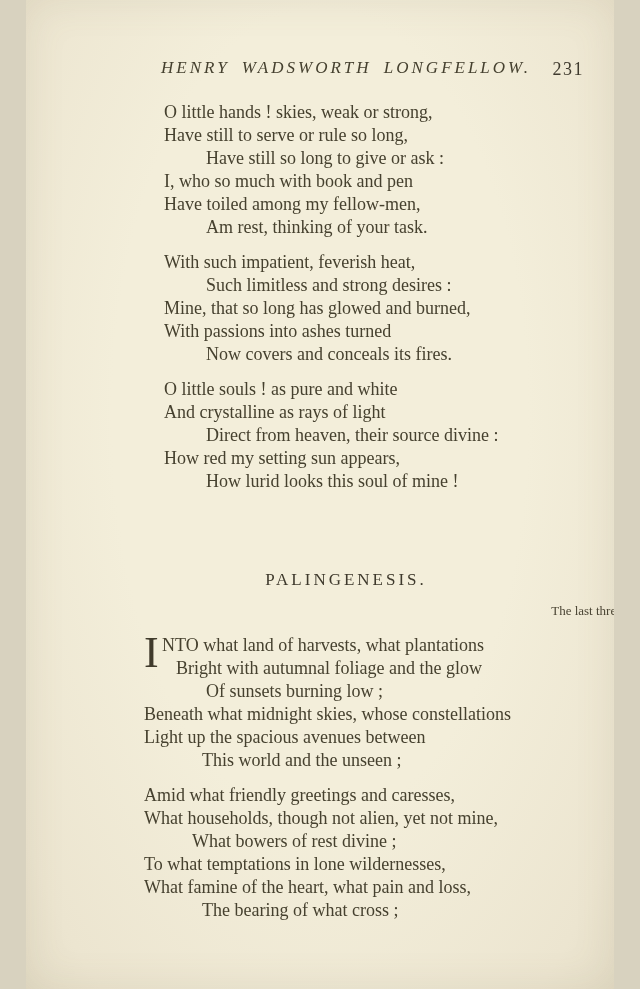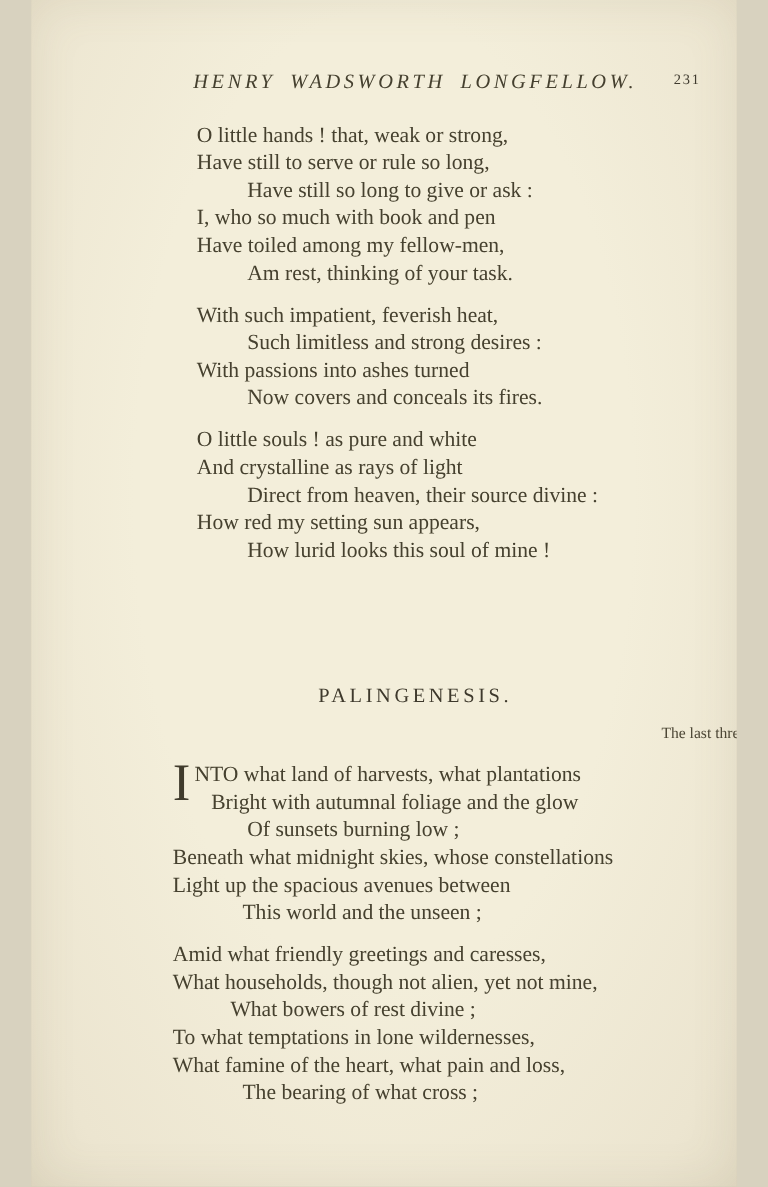--- a/index.html
+++ b/index.html
@@ -33,21 +33,21 @@
     font-style: italic;
     font-size: 17px;
     letter-spacing: 3px;
     word-spacing: 5px;
     color: #45402f;
   }
   .page-number {
     position: absolute;
     top: 1px;
     right: 82px;
-    font-size: 12px;
+    font-size: 18px;
     letter-spacing: 1.5px;
     color: #3f3a2e;
   }
 
   
   .poem {
     position: absolute;
     font-size: 18px;
     line-height: 23px;
     color: #46412f;
@@ -104,30 +104,31 @@
 
 <div class="page">
 
   <header class="page-header">
     <span class="running-title">HENRY WADSWORTH LONGFELLOW.</span>
     <span class="page-number">231</span>
   </header>
 
   <section class="poem poem-1">
     <div class="stanza">
-      <div class="line">O little hands ! that, weak or strong,</div>
+      <div class="line">O little hands ! skies, weak or strong,</div>
       <div class="line">Have still to serve or rule so long,</div>
       <div class="line ind-42">Have still so long to give or ask :</div>
       <div class="line">I, who so much with book and pen</div>
       <div class="line">Have toiled among my fellow-men,</div>
       <div class="line ind-42">Am rest, thinking of your task.</div>
     </div>
     <div class="stanza">
       <div class="line">With such impatient, feverish heat,</div>
       <div class="line ind-42">Such limitless and strong desires :</div>
+      <div class="line">Mine, that so long has glowed and burned,</div>
       <div class="line">With passions into ashes turned</div>
       <div class="line ind-42">Now covers and conceals its fires.</div>
     </div>
     <div class="stanza">
       <div class="line">O little souls ! as pure and white</div>
       <div class="line">And crystalline as rays of light</div>
       <div class="line ind-42">Direct from heaven, their source divine :</div>
       <div class="line">How red my setting sun appears,</div>
       <div class="line ind-42">How lurid looks this soul of mine !</div>
     </div>

